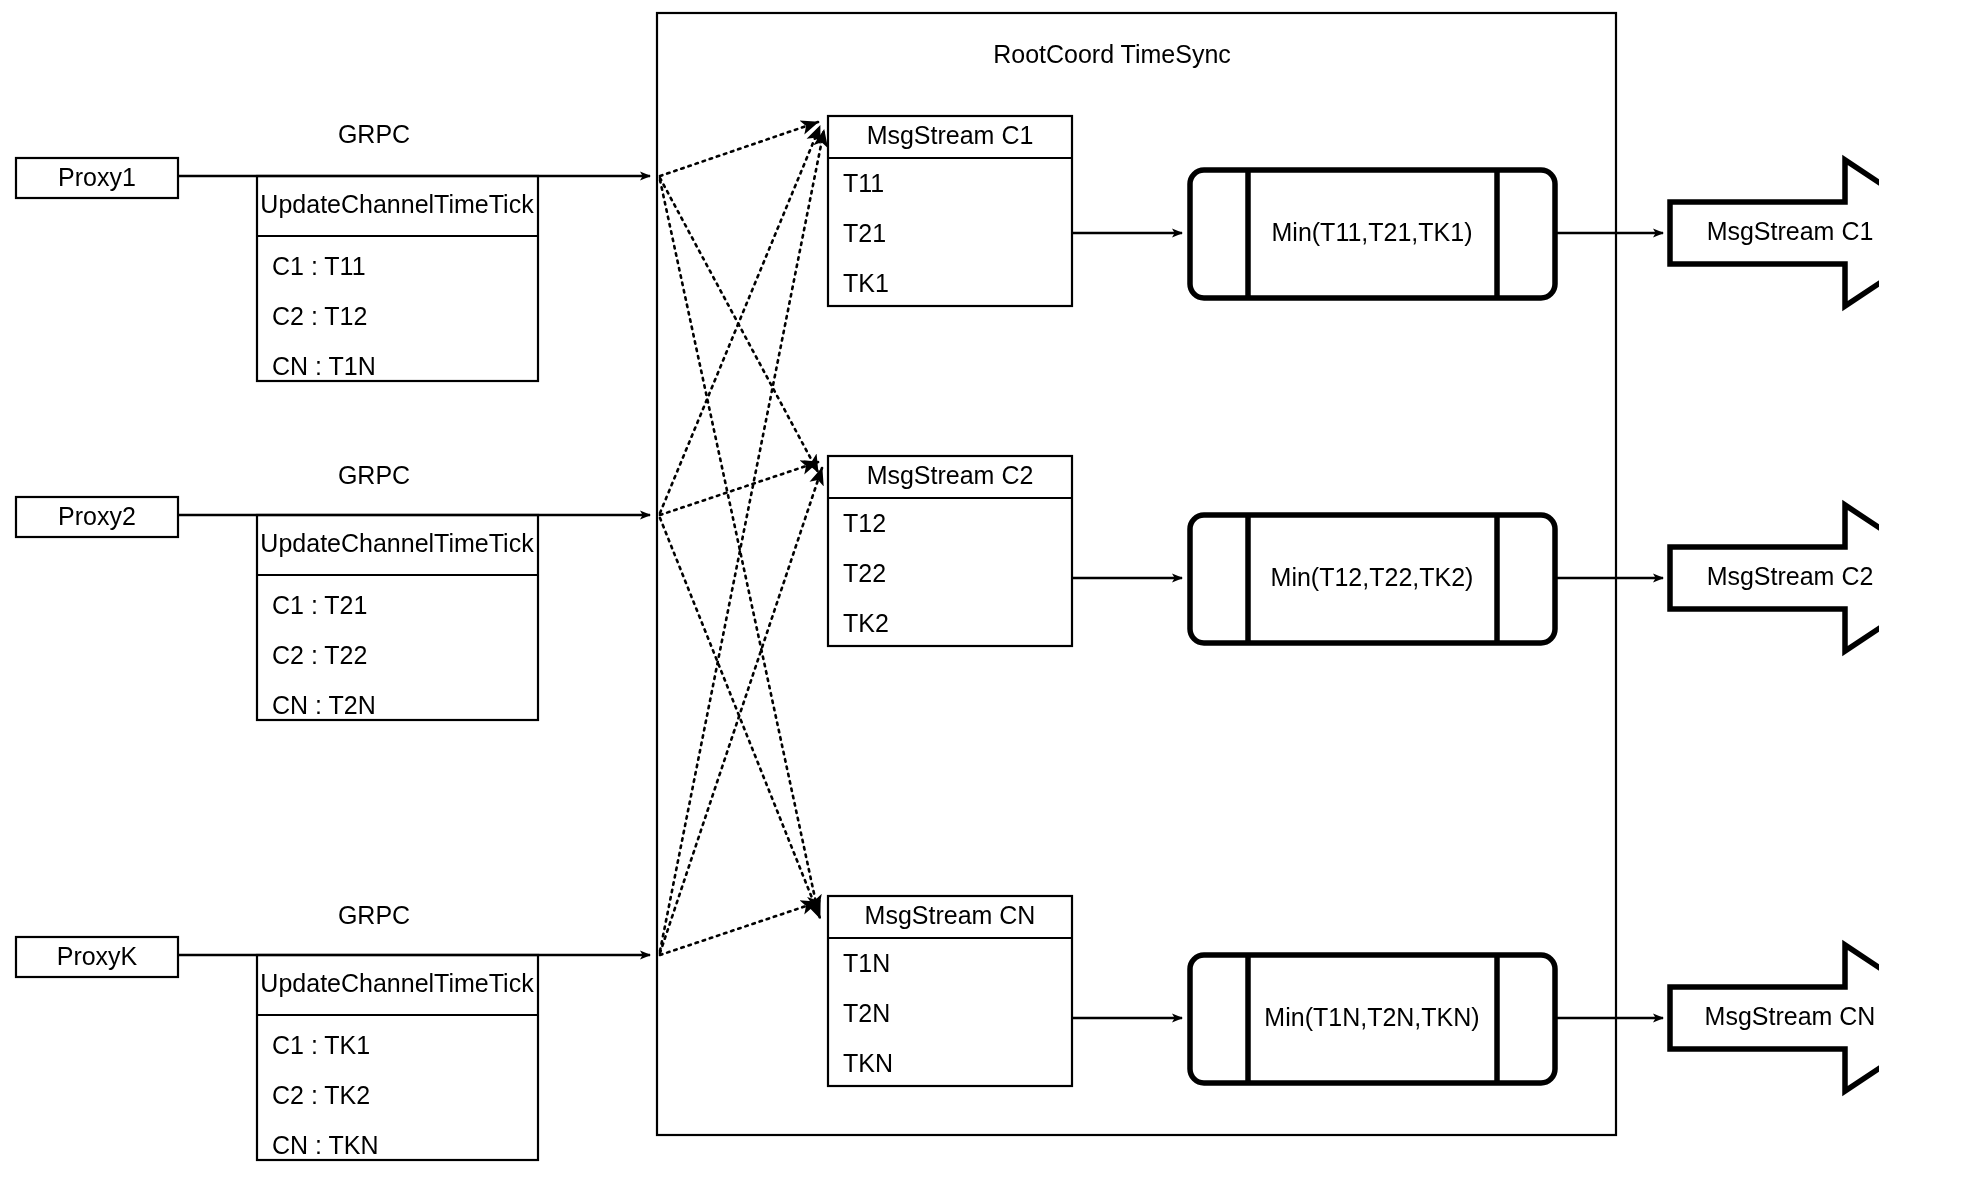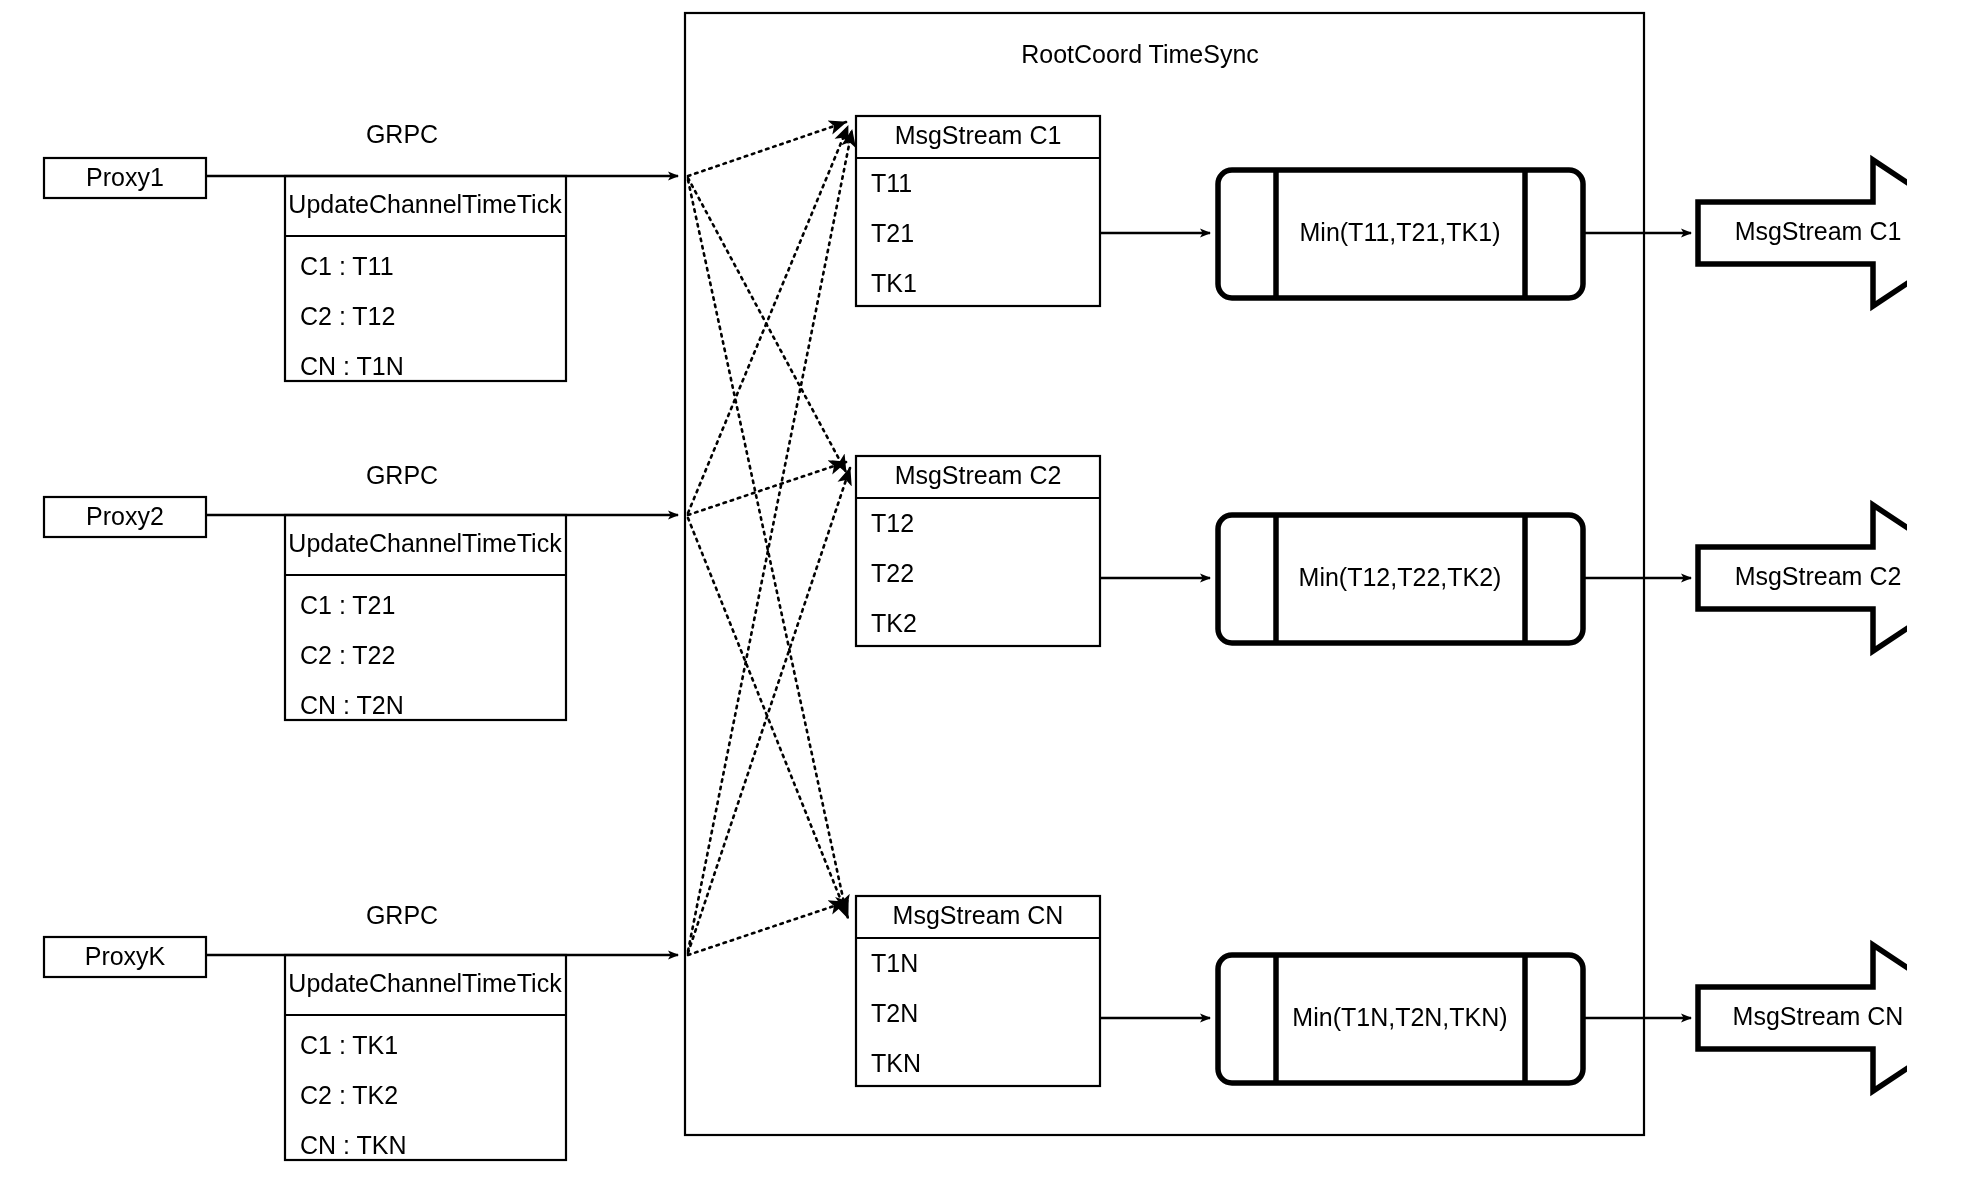--- a/index.html
+++ b/index.html
@@ -9,21 +9,20 @@
   }
   body {
     font-family: "Liberation Sans", sans-serif;
   }
   #diagram-root {
     position: relative;
     width: 1879px;
     height: 1183px;
     background: #ffffff;
     overflow: hidden;
-    margin-left: 28px;
   }
   svg.diagram {
     display: block;
     width: 1969px;
     height: 1183px;
     background: #ffffff;
   }
   .shape-fill { fill: #ffffff; }
   .stroke-thin {
     stroke: #000000;

